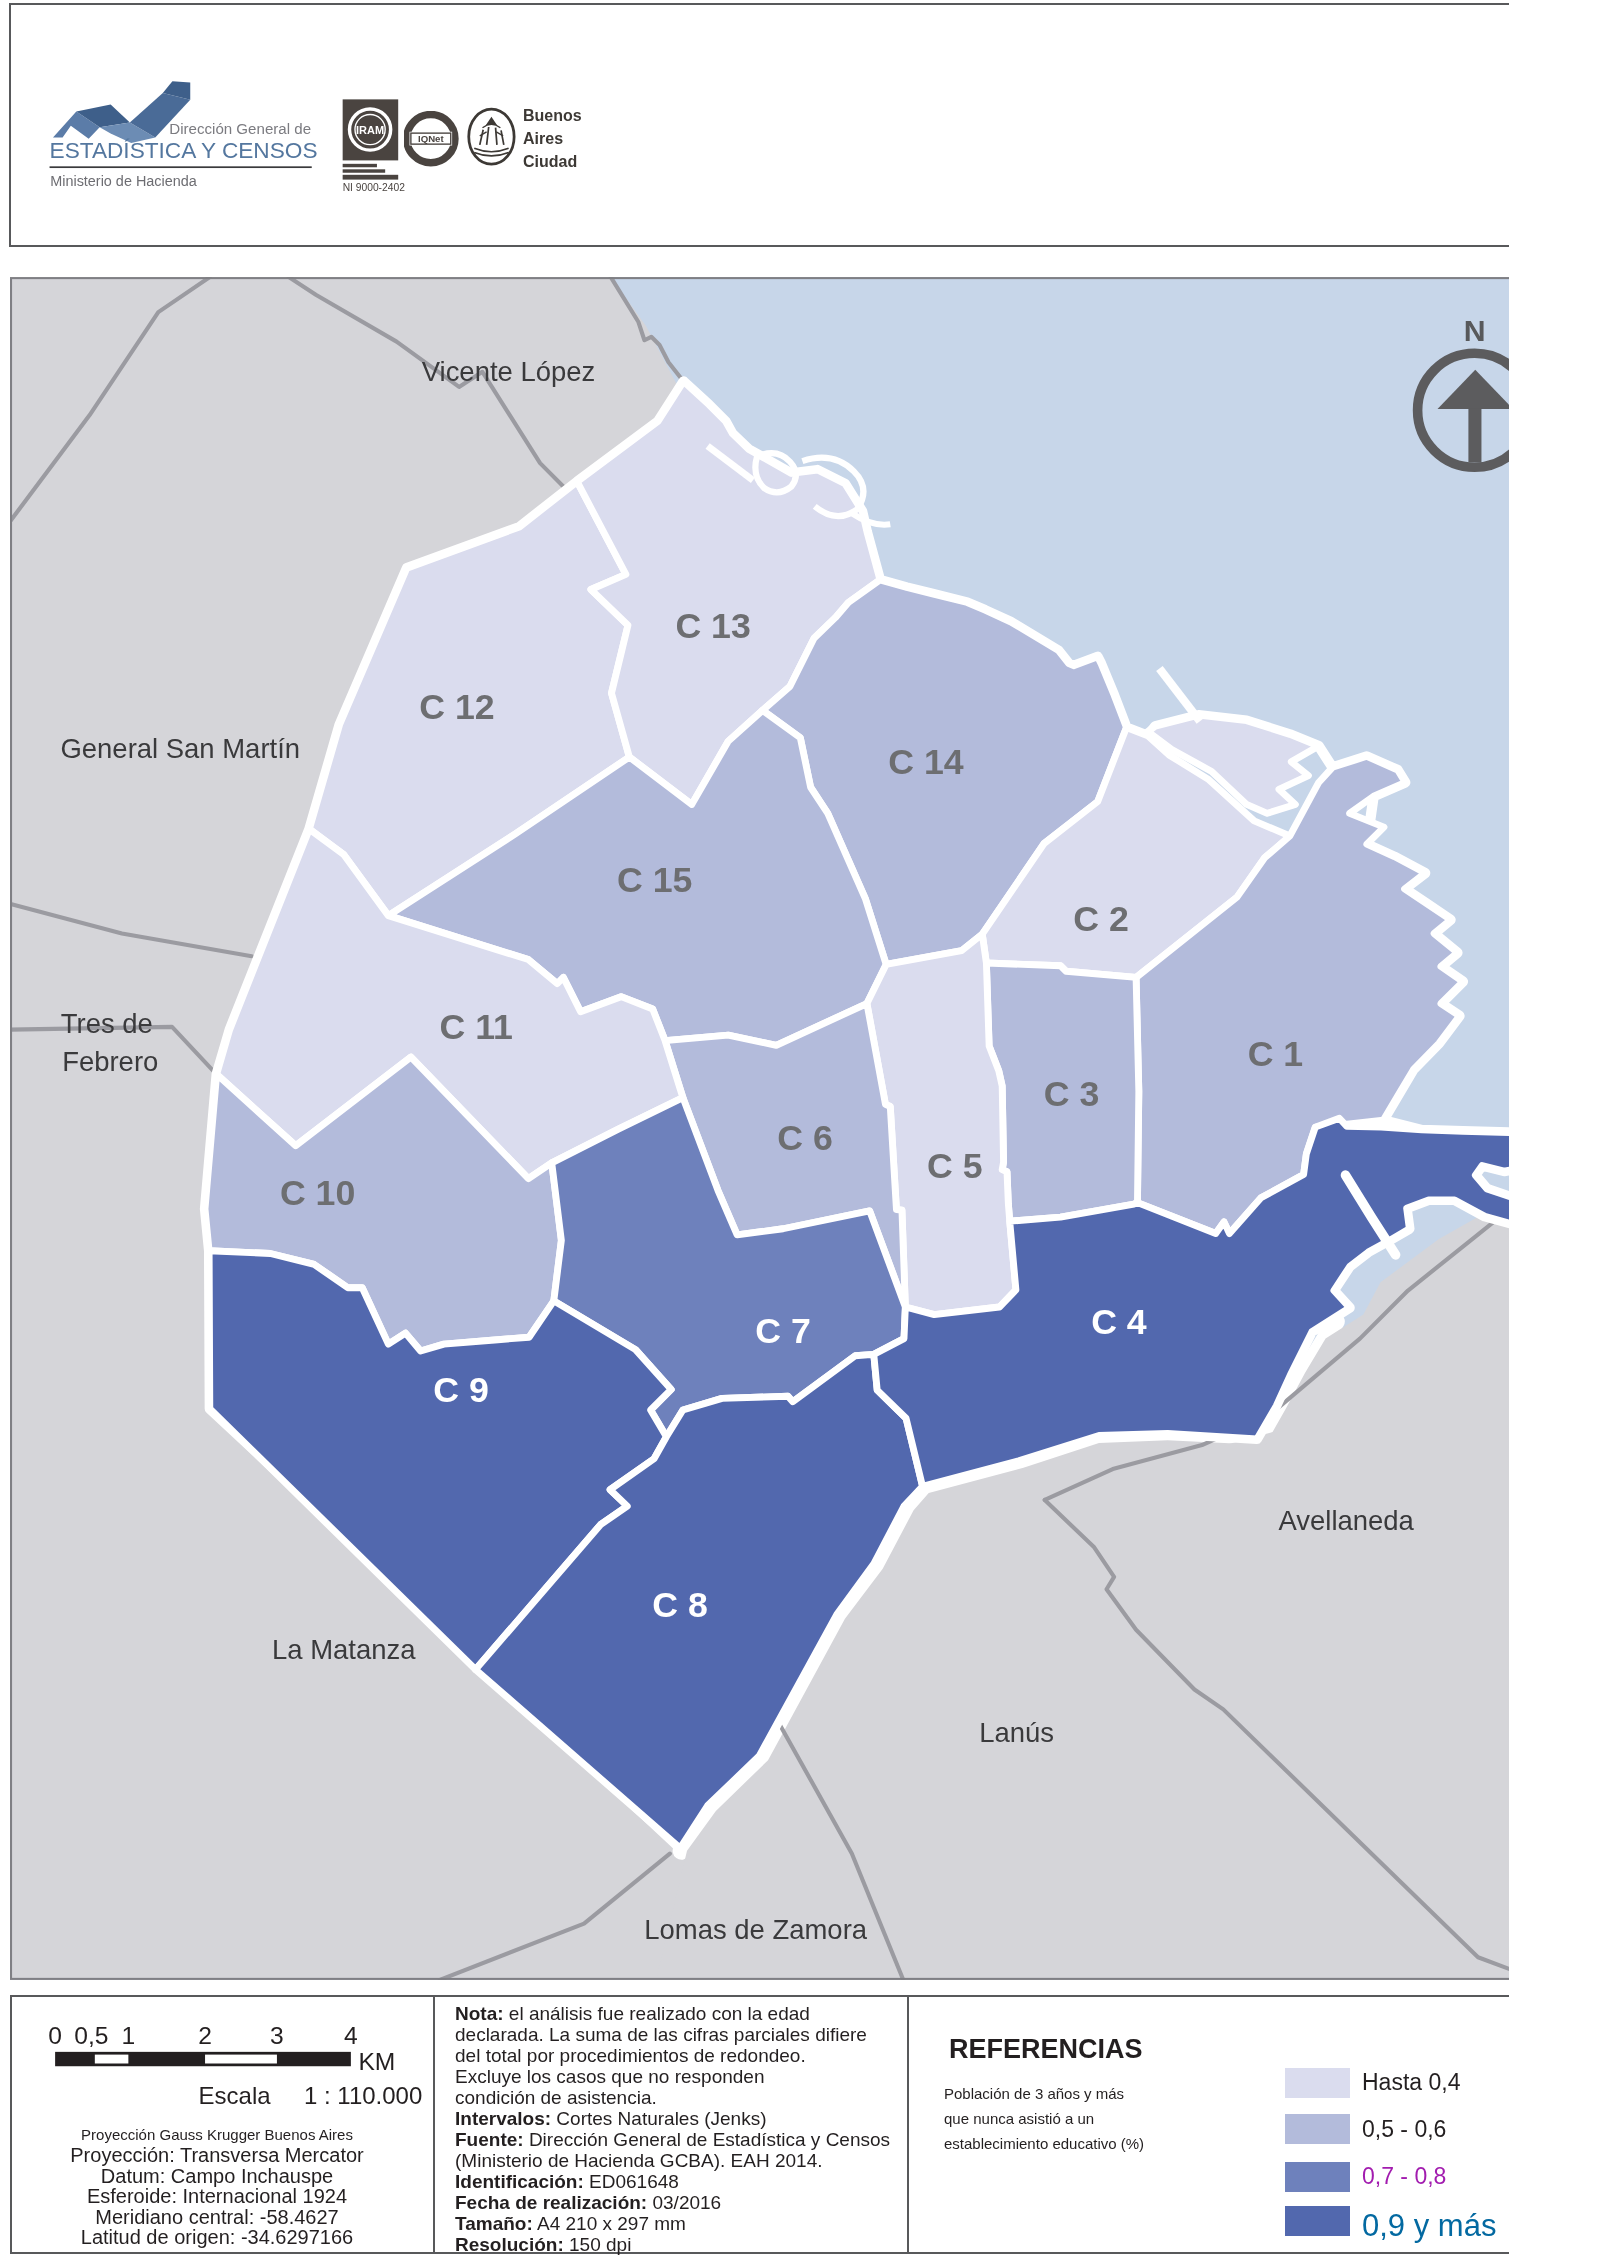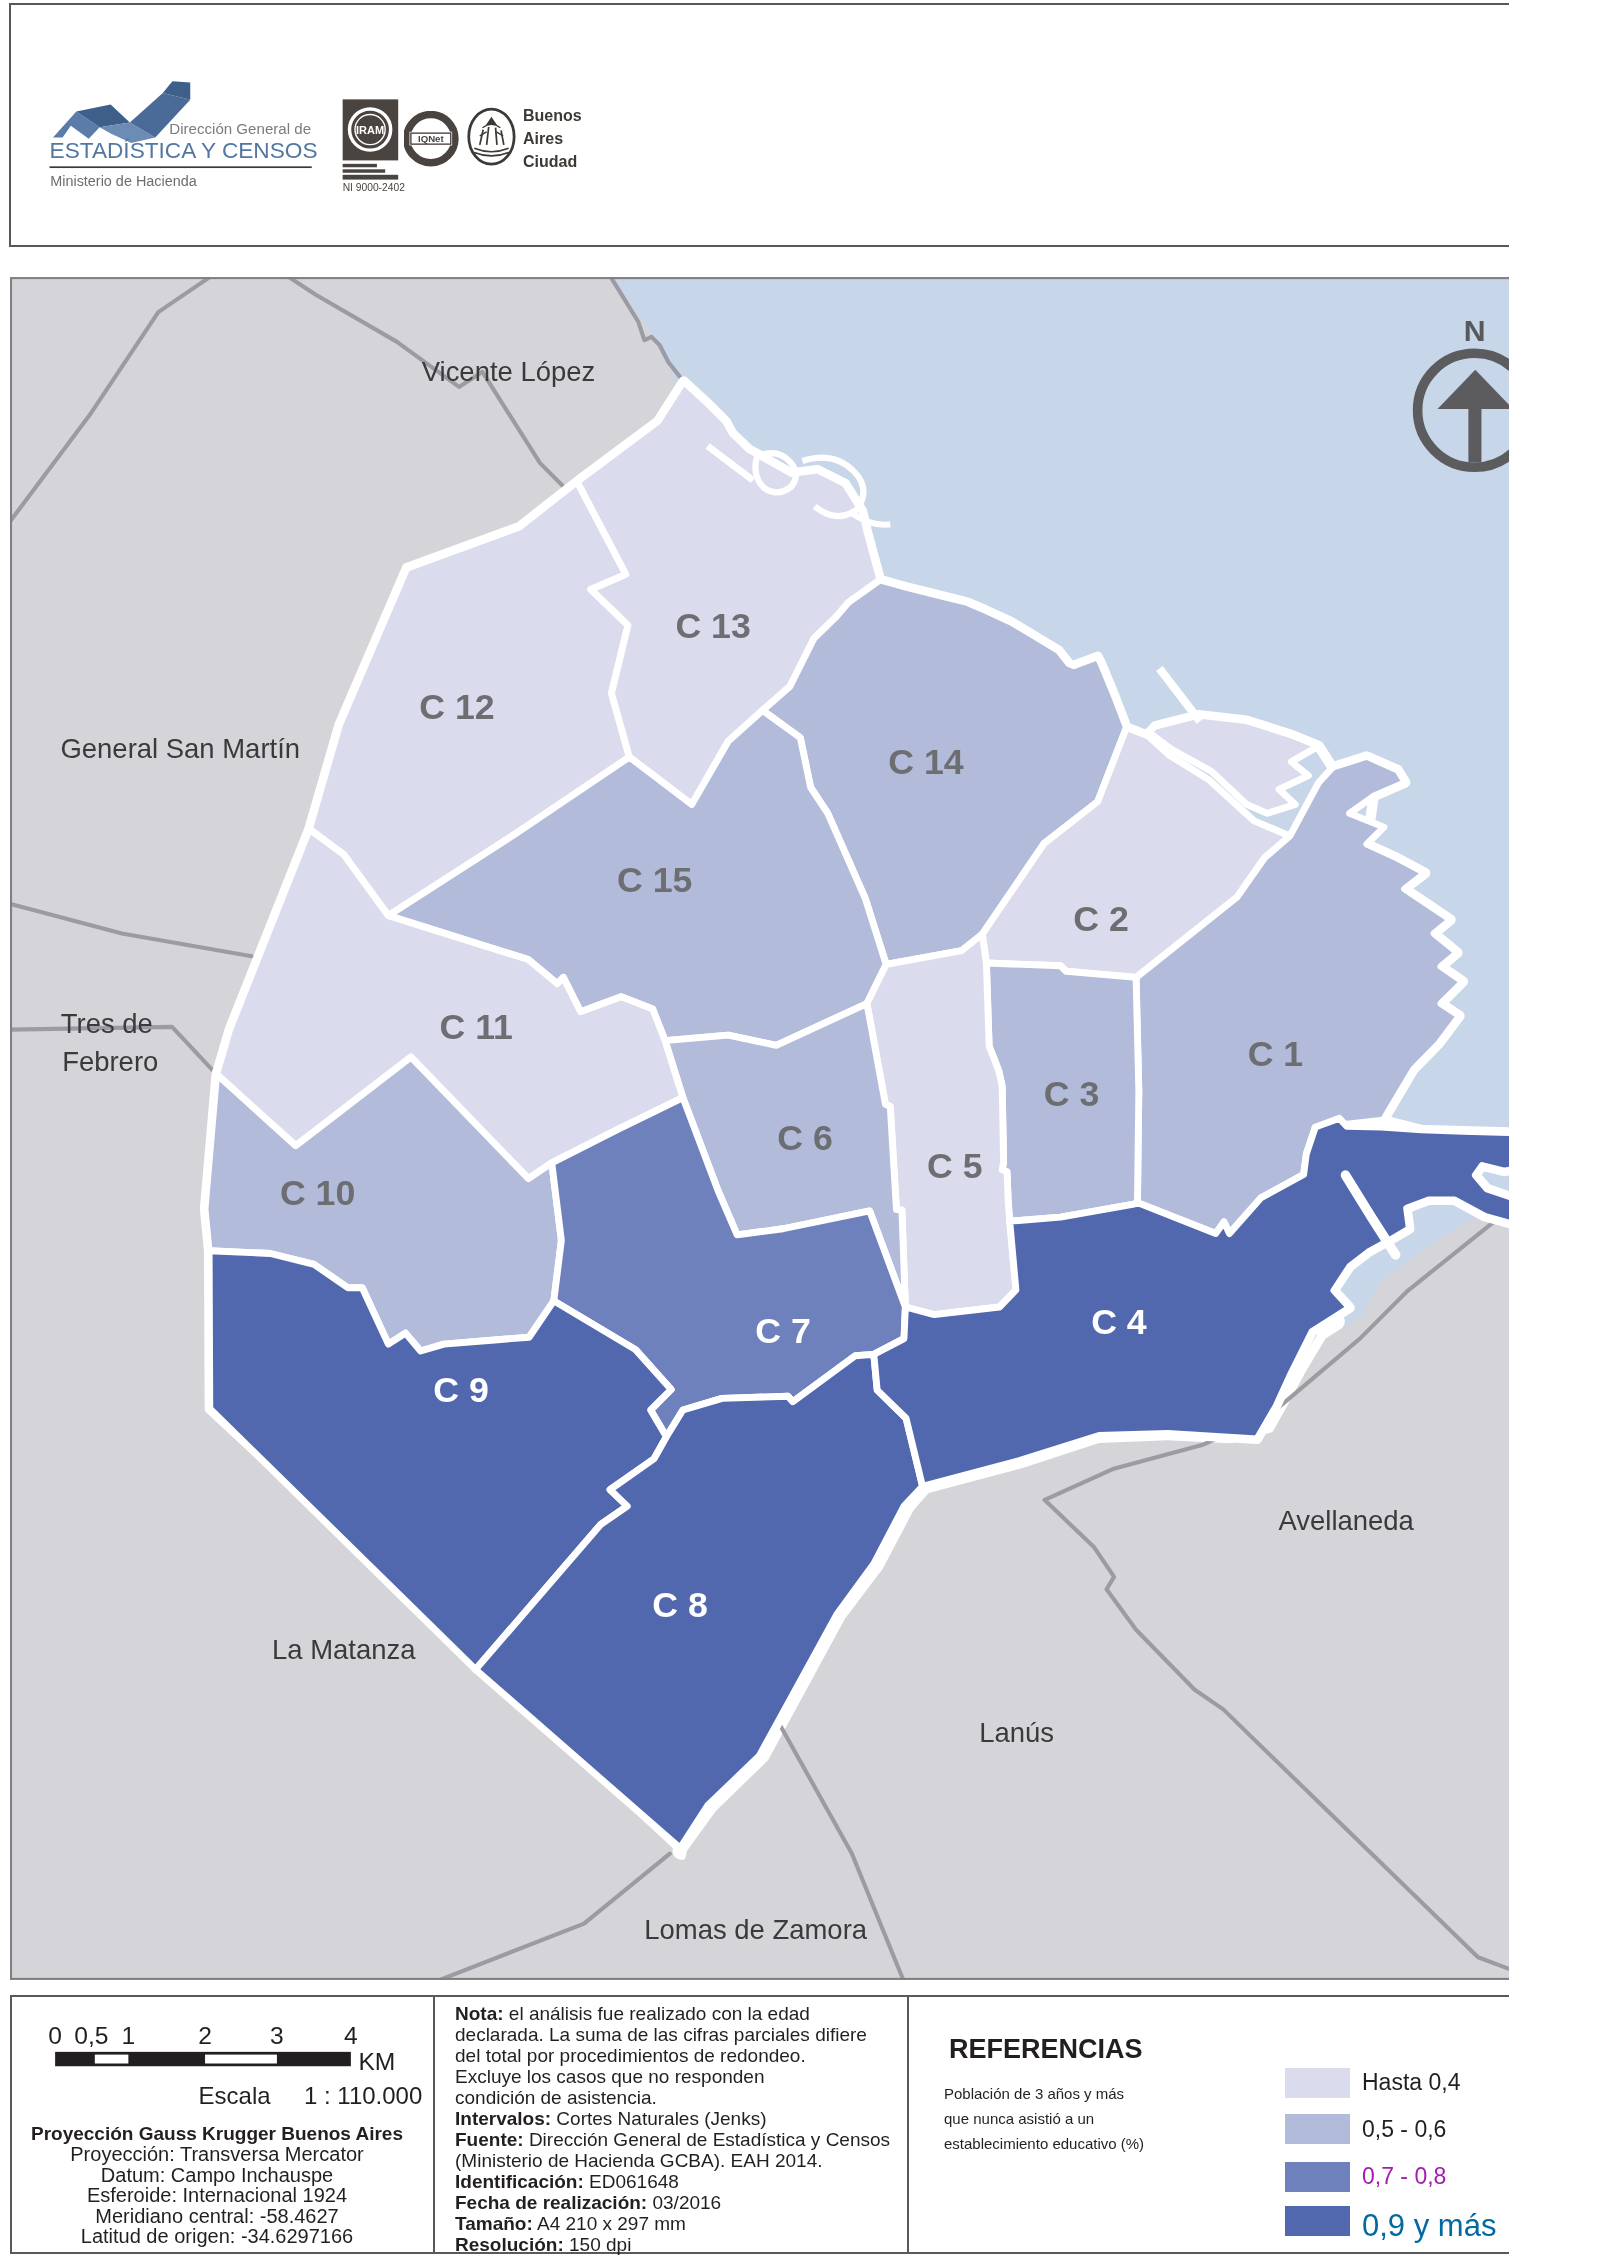--- a/index.html
+++ b/index.html
@@ -124,21 +124,21 @@
 <text x="389" y="36" text-anchor="middle">3</text>
         <text x="497" y="36" text-anchor="middle">4</text>
 <text x="508" y="75">KM</text>
 </g>
 <rect x="65" y="48" width="432" height="21" fill="#231f20"></rect>
 <rect x="123" y="52" width="49" height="13" fill="#ffffff"></rect>
 <rect x="284" y="52" width="105" height="13" fill="#ffffff"></rect>
 </svg>
 <div style="position:absolute;left:10.3px;top:2082px;width:412px;text-align:right;font-family:'Liberation Sans',sans-serif;font-size:24px;color:#231f20">Escala&nbsp;&nbsp;&nbsp;&nbsp;&nbsp;1 : 110.000</div>
 <div style="position:absolute;left:0px;top:2123px;width:434px;text-align:center;font-family:'Liberation Sans',sans-serif;font-size:20px;color:#231f20;line-height:20.4px">
-<span style="font-size:19px;font-weight:bold;white-space:nowrap">Proyección Gauss Krugger Buenos Aires</span><br>
+<span style="font-size:15px;font-weight:normal;white-space:nowrap">Proyección Gauss Krugger Buenos Aires</span><br>
 Proyección: Transversa Mercator<br>Datum: Campo Inchauspe<br>Esferoide: Internacional 1924<br>Meridiano central: -58.4627<br>Latitud de origen: -34.6297166</div>
 <div style="position:absolute;left:455px;top:2003px;width:453px;font-family:'Liberation Sans',sans-serif;font-size:19px;color:#231f20;line-height:21px;white-space:nowrap"><b>Nota:</b> el análisis fue realizado con la edad<br>declarada. La suma de las cifras parciales difiere<br>del total por procedimientos de redondeo.<br>Excluye los casos que no responden<br>condición de asistencia.<br><b>Intervalos:</b> Cortes Naturales (Jenks)<br><b>Fuente:</b> Dirección General de Estadística y Censos<br>(Ministerio de Hacienda GCBA). EAH 2014.<br><b>Identificación:</b> ED061648<br><b>Fecha de realización:</b> 03/2016<br><b>Tamaño:</b> A4 210 x 297 mm<br><b>Resolución:</b> 150 dpi</div>
 <div style="position:absolute;left:949px;top:2034px;font-family:'Liberation Sans',sans-serif;font-size:27px;font-weight:bold;color:#231f20">REFERENCIAS</div>
 <div style="position:absolute;left:944px;top:2081px;width:343px;font-family:'Liberation Sans',sans-serif;font-size:15px;color:#231f20;line-height:25px">Población de 3 años y más<br>que nunca asistió a un<br>establecimiento educativo (%)</div>
 <div style="position:absolute;left:1285px;top:2068px;width:65px;height:29.5px;background:#dadcee"></div>
 <div style="position:absolute;left:1362px;top:2069px;font-family:'Liberation Sans',sans-serif;font-size:23px;color:#231f20">Hasta 0,4</div>
 <div style="position:absolute;left:1285px;top:2114px;width:65px;height:29.5px;background:#b3bbdb"></div>
 <div style="position:absolute;left:1362px;top:2116px;font-family:'Liberation Sans',sans-serif;font-size:23px;color:#231f20">0,5 - 0,6</div>
 <div style="position:absolute;left:1285px;top:2162px;width:65px;height:29.5px;background:#6e81bc"></div>
 <div style="position:absolute;left:1362px;top:2163px;font-family:'Liberation Sans',sans-serif;font-size:23px;color:#a21caf">0,7 - 0,8</div>

